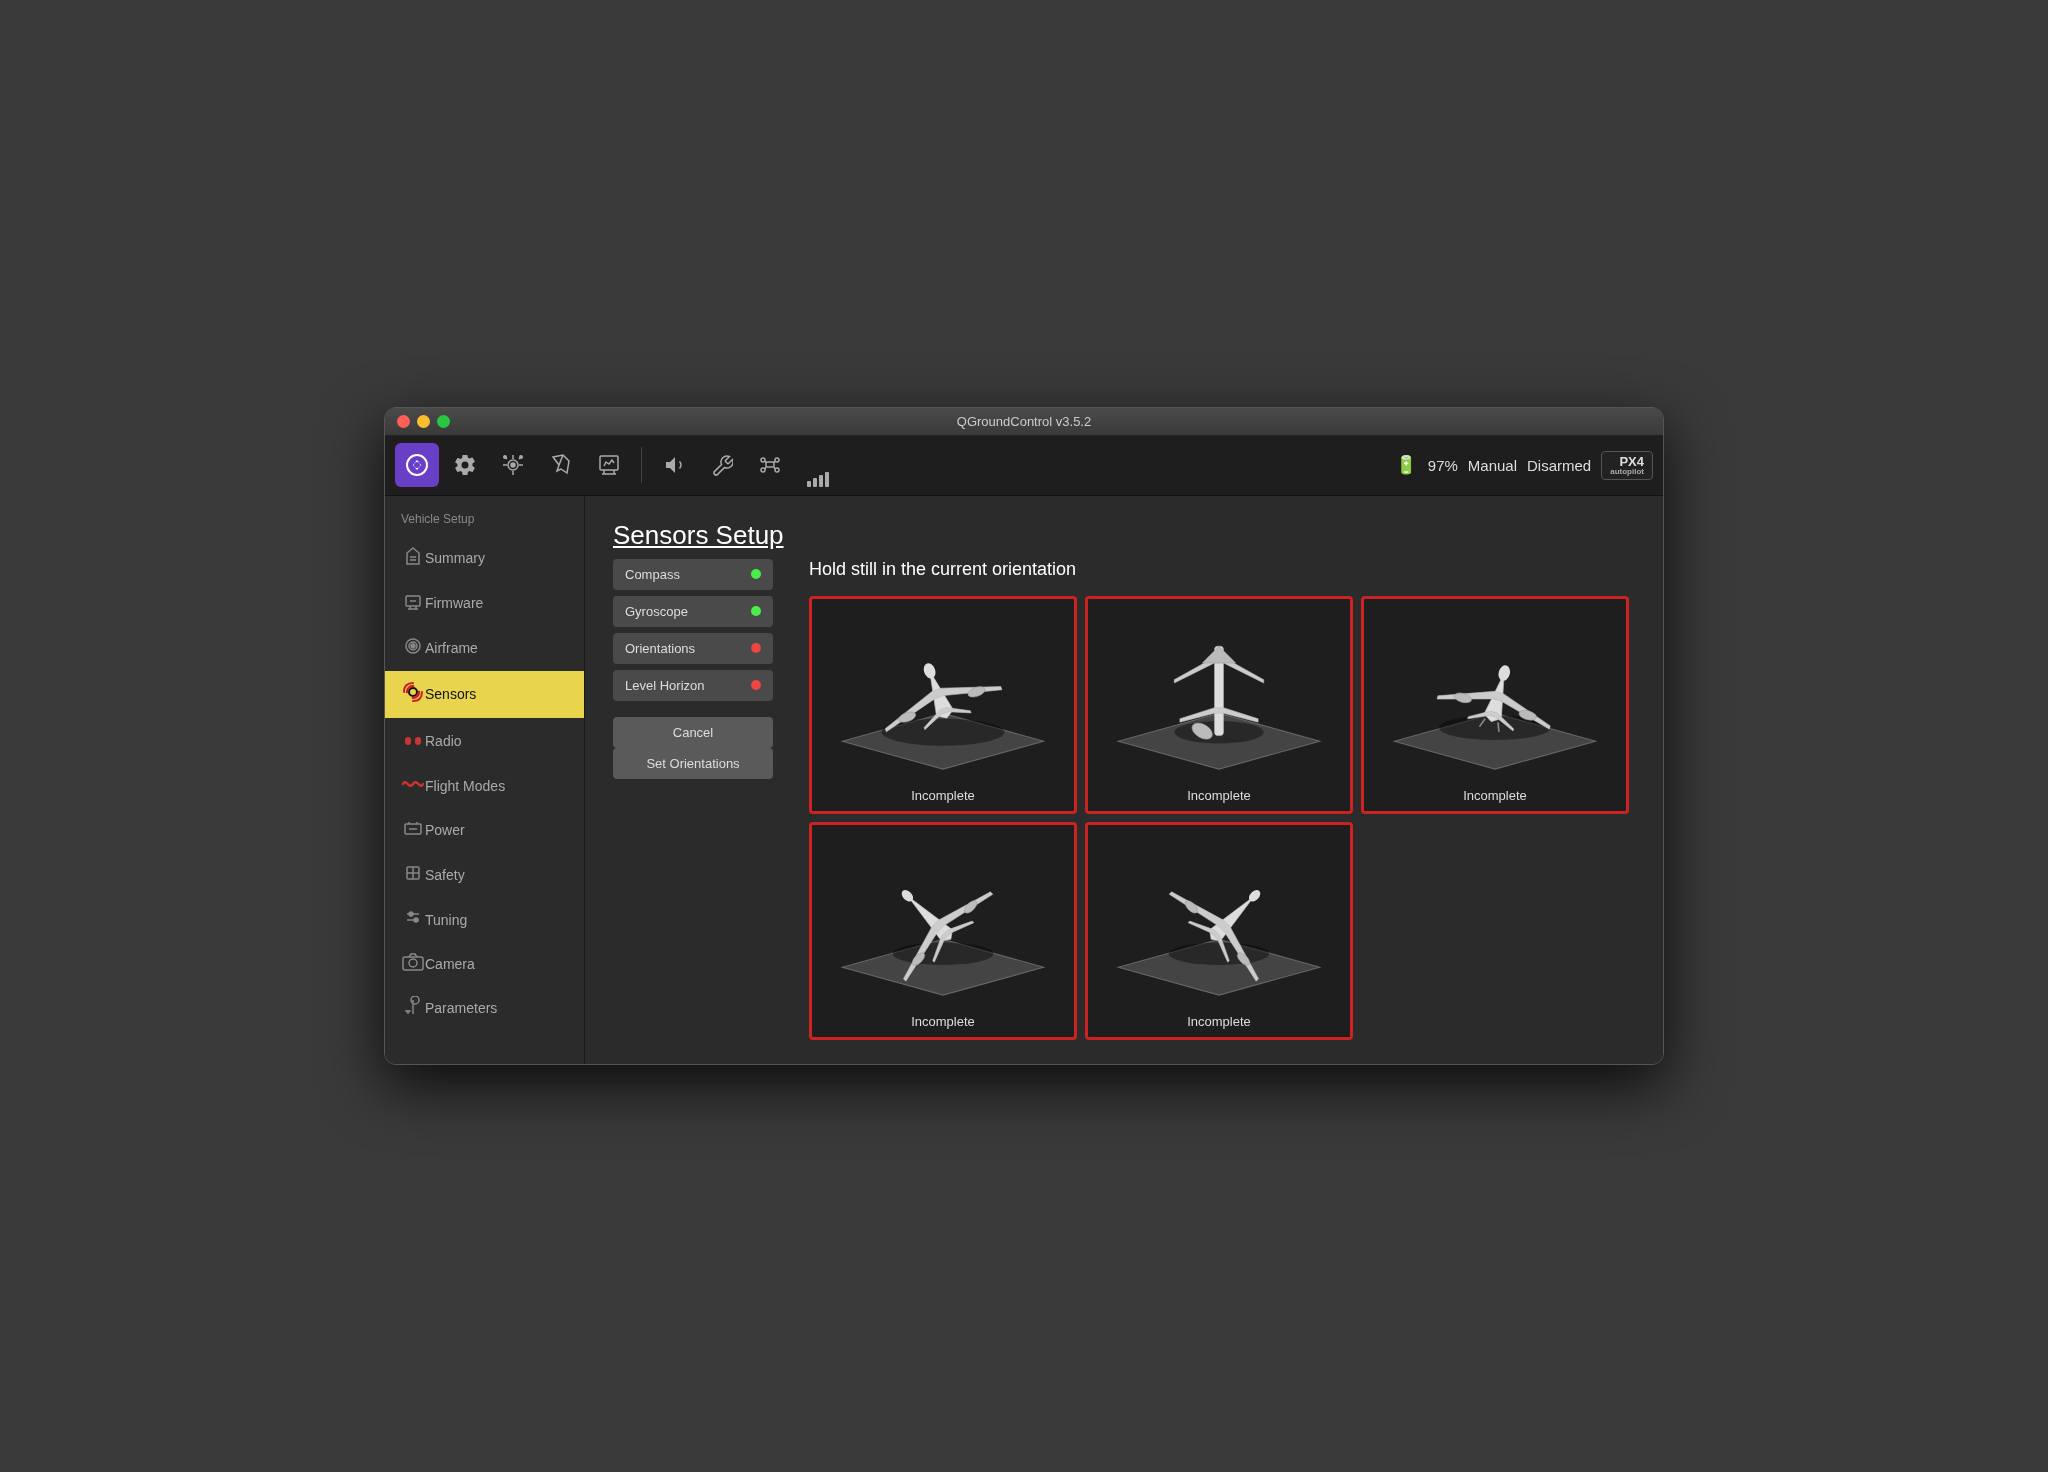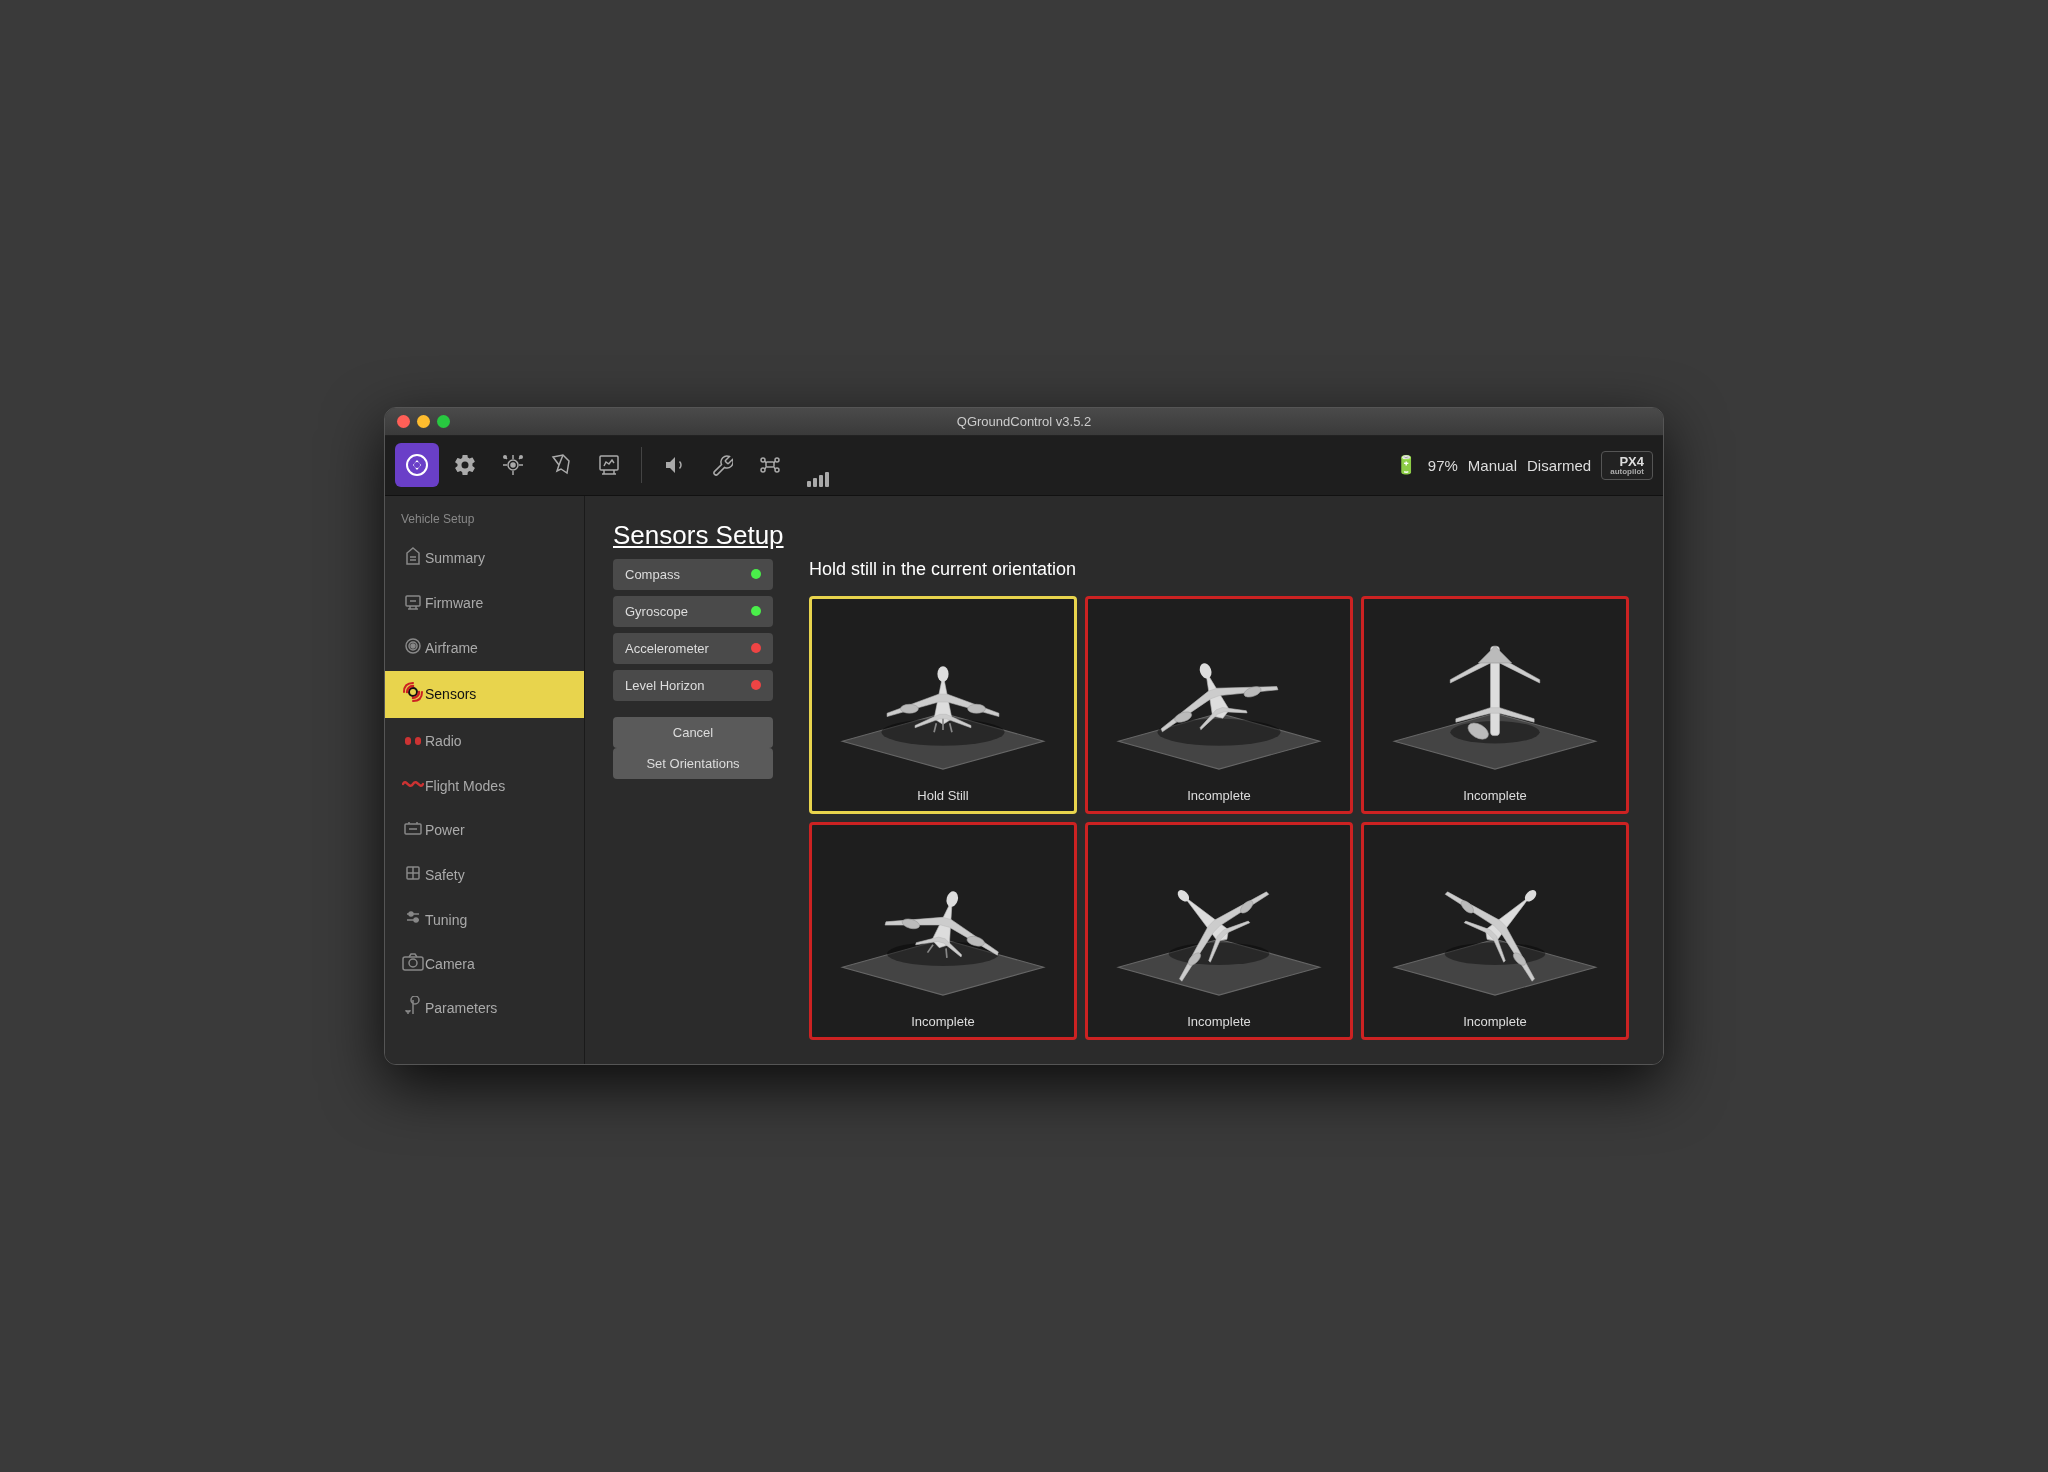--- a/index.html
+++ b/index.html
@@ -503,63 +503,39 @@
               <span>Compass</span>
               <span class="status-dot dot-green"></span>
             </button>
 
             <button class="sensor-btn">
               <span>Gyroscope</span>
               <span class="status-dot dot-green"></span>
             </button>
 
             <button class="sensor-btn">
-              <span>Accelerometer</span>
+              <span>Orientations</span>
               <span class="status-dot dot-red"></span>
             </button>
 
             <button class="sensor-btn">
               <span>Level Horizon</span>
               <span class="status-dot dot-red"></span>
             </button>
           </div>
 
           
           <button class="action-btn" style="margin-bottom:0;">Cancel</button>
           <button class="action-btn">Set Orientations</button>
         </div>
 
         <div class="orientation-section">
           <div class="orientation-title">Hold still in the current orientation</div>
           <div class="orientation-grid">
 
-            <div class="orientation-cell hold-still">
-              <svg class="plane-svg" viewBox="0 0 220 155" xmlns="http://www.w3.org/2000/svg">
-
-                <polygon points="20,120 110,95 200,120 110,145" fill="#444" stroke="#666" stroke-width="1"></polygon>
-
-                <ellipse cx="110" cy="112" rx="55" ry="12" fill="rgba(0,0,0,0.4)"></ellipse>
-
-                <path d="M110,60 L118,100 L110,105 L102,100 Z" fill="#ddd" stroke="#bbb" stroke-width="0.5"></path>
-
-                <path d="M106,78 L60,95 L60,98 L106,85 L114,85 L160,98 L160,95 L114,78 Z" fill="#ccc" stroke="#bbb" stroke-width="0.5"></path>
-
-                <path d="M107,96 L85,106 L85,108 L107,100 L113,100 L135,108 L135,106 L113,96 Z" fill="#ccc" stroke="#bbb" stroke-width="0.5"></path>
-
-                <ellipse cx="110" cy="60" rx="5" ry="7" fill="#ddd"></ellipse>
-
-                <ellipse cx="80" cy="91" rx="8" ry="4" fill="#bbb" stroke="#999" stroke-width="0.5"></ellipse>
-                <ellipse cx="140" cy="91" rx="8" ry="4" fill="#bbb" stroke="#999" stroke-width="0.5"></ellipse>
-
-                <line x1="104" y1="104" x2="102" y2="112" stroke="#888" stroke-width="1.5"></line>
-                <line x1="116" y1="104" x2="118" y2="112" stroke="#888" stroke-width="1.5"></line>
-                <line x1="110" y1="100" x2="110" y2="110" stroke="#888" stroke-width="1.5"></line>
-              </svg>
-              <span class="cell-label">Hold Still</span>
-            </div>
 
             <div class="orientation-cell incomplete">
               <svg class="plane-svg" viewBox="0 0 220 155" xmlns="http://www.w3.org/2000/svg">
                 <polygon points="20,120 110,95 200,120 110,145" fill="#444" stroke="#666" stroke-width="1"></polygon>
                 <ellipse cx="110" cy="112" rx="55" ry="12" fill="rgba(0,0,0,0.4)"></ellipse>
 
                 <g transform="rotate(-20, 110, 90)">
 
                   <path d="M110,55 L118,95 L110,100 L102,95 Z" fill="#ddd" stroke="#bbb" stroke-width="0.5"></path>
 

